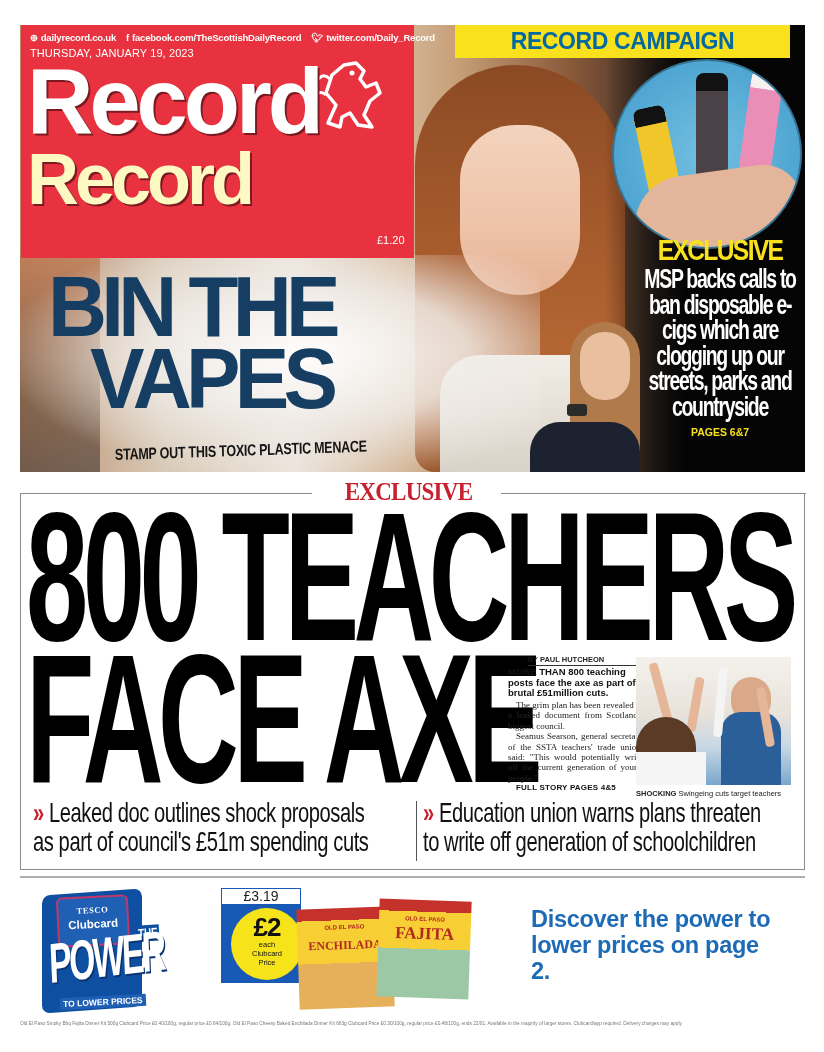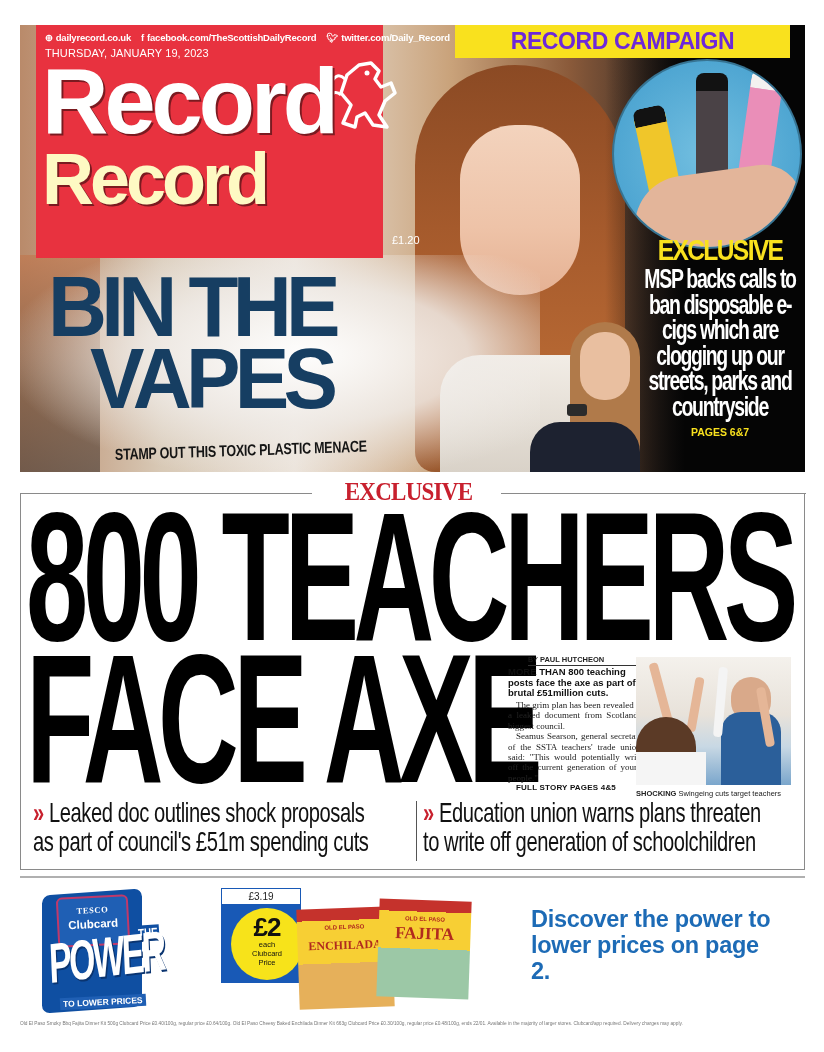--- a/index.html
+++ b/index.html
@@ -17,21 +17,21 @@
 
   
   #hero .hair { position: absolute; left: 395px; top: 40px; width: 210px; height: 407px; border-radius: 100px 110px 20px 20px;
     background: linear-gradient(180deg, #8b4a24, #a55a2c 40%, #b96a34 80%, #9a5a30); }
   #hero .face { position: absolute; left: 440px; top: 100px; width: 120px; height: 170px; border-radius: 55px 55px 60px 60px;
     background: linear-gradient(180deg, #f3d3bd, #eec3a8 60%, #e5b193); }
   #hero .sweater { position: absolute; left: 420px; top: 330px; width: 190px; height: 117px; border-radius: 40px 40px 0 0;
     background: linear-gradient(180deg, #f2ede6, #d9d2c8); }
 
   
-  #masthead { position: absolute; left: 16px; top: 0; width: 347px; height: 233px; background: #e8323f; color: #fff; }
+  #masthead { position: absolute; left: 1px; top: 0; width: 393px; height: 233px; background: #e8323f; color: #fff; }
   #masthead .social { position: absolute; left: 9px; top: 7px; font-size: 9.5px; font-weight: bold; letter-spacing: -0.2px; display: flex; gap: 10px; white-space: nowrap; }
   #masthead .social span.ic { font-weight: bold; margin-right: 3px; }
   #masthead .date { position: absolute; left: 9px; top: 22px; font-size: 11px; font-weight: normal; letter-spacing: 0.1px; }
   #masthead .title1 { position: absolute; left: 6px; top: 30px; font-size: 92px; font-weight: bold; letter-spacing: -4px; line-height: 92px;
     color: #fff; text-shadow: 2px 2px 0 #7a1a20; font-family: "Liberation Sans", sans-serif; }
   #masthead .title2 { position: absolute; left: 6px; top: 108px; font-size: 72px; font-weight: bold; letter-spacing: -4px; line-height: 92px;
     color: #fef9c3; text-shadow: 2px 2px 0 #7a1a20; }
   #masthead .tagline { position: absolute; left: 39px; top: 205px; font-size: 21px; font-weight: bold; letter-spacing: -0.4px; }
   #masthead .price { position: absolute; left: 356px; top: 209px; font-size: 11px; font-weight: normal; }
   #masthead .lion { position: absolute; left: 285px; top: 28px; width: 80px; height: 80px; }
@@ -39,21 +39,21 @@
   
   #vapes { position: absolute; left: 0; top: 245px; width: 420px; }
   #vapes .line { font-family: "Liberation Sans", sans-serif; font-weight: bold; color: #163e62; font-size: 86px; line-height: 72px;
     letter-spacing: -6px; transform: scaleX(0.95); transform-origin: left; }
   #vapes .l1 { margin-left: 28px; }
   #vapes .l2 { margin-left: 70px; }
   #vapes .sub { position: absolute; left: 95px; top: 176px; font-size: 16px; font-weight: bold; color: #151515;
     transform: scaleX(0.78) rotate(-1.5deg); transform-origin: left; letter-spacing: -0.3px; white-space: nowrap; }
 
   
-  #campaign { position: absolute; left: 435px; top: 0; width: 335px; height: 33px; background: #f9e11e; color: #6d28d9;
+  #campaign { position: absolute; left: 435px; top: 0; width: 335px; height: 33px; background: #f9e11e; color: #0369a1;
     font-size: 23px; font-weight: bold; text-align: center; line-height: 33px; letter-spacing: -0.4px; }
   #vape-circle { position: absolute; left: 592px; top: 34px; width: 190px; height: 190px; border-radius: 50%;
     background: radial-gradient(circle at 50% 50%, #73bfe0, #4fa6d2 70%, #3d95c4); overflow: hidden; border: 2px solid rgba(0,0,0,0.3); }
   #vape-circle .pen { position: absolute; border-radius: 8px 8px 4px 4px; }
   #vape-circle .p1 { left: 30px; top: 45px; width: 32px; height: 120px; background: #f0c62a; transform: rotate(-12deg); border-top: 18px solid #121212; }
   #vape-circle .p2 { left: 82px; top: 12px; width: 32px; height: 130px; background: #4a4246; border-top: 18px solid #121212; }
   #vape-circle .p3 { left: 128px; top: 10px; width: 32px; height: 150px; background: #ea8eb8; transform: rotate(8deg); border-top: 18px solid #f4f1f0; }
   #vape-circle .hand { position: absolute; left: 20px; top: 110px; width: 170px; height: 90px; border-radius: 50px 40px 10px 10px; background: #e3b59a; transform: rotate(-8deg); }
 
   #side-exclusive { position: absolute; left: 620px; top: 210px; width: 160px; text-align: center; }
@@ -115,21 +115,21 @@
   #ad .clubcard .c { font-size: 11.5px; font-weight: bold; margin-top: 3px; }
   #ad .the { position: absolute; left: 112px; top: 45px; font-size: 14px; font-weight: bold; color: #fff; background: #0f4fa2;
     transform: rotate(-4deg) scaleX(0.7); padding: 0 2px; }
   #ad .power { position: absolute; left: 28px; top: 56px; font-size: 56px; font-weight: bold; color: #fff; letter-spacing: -4px; line-height: 56px;
     transform: scaleX(0.6) rotate(-4deg); transform-origin: left top; text-shadow: 2px 2px 0 #0a3470; }
   #ad .tolower { position: absolute; left: 40px; top: 116px; font-size: 8.5px; font-weight: bold; color: #fff; background: #1f5fb4;
     padding: 1px 3px; transform: rotate(-3deg); white-space: nowrap; }
 
   #ad .pricebox { position: absolute; left: 201px; top: 8px; width: 80px; height: 95px; background: #1859b6; }
   #ad .was { position: absolute; left: 0; top: 0; width: 80px; height: 17px; background: #fff; border: 1px solid #1859b6; color: #222;
-    font-size: 10px; text-align: center; line-height: 15px; }
+    font-size: 14px; text-align: center; line-height: 15px; }
   #ad .roundel { position: absolute; left: 10px; top: 20px; width: 72px; height: 72px; border-radius: 50%; background: #f7e31a; color: #111; text-align: center; }
   #ad .roundel .big { font-size: 26px; font-weight: bold; line-height: 26px; margin-top: 6px; letter-spacing: -1px; }
   #ad .roundel .sm { font-size: 7.5px; line-height: 9px; }
   #ad .box1 { position: absolute; left: 278px; top: 28px; width: 95px; height: 100px; background: linear-gradient(180deg, #c5322c 0 12%, #f7cf34 12% 55%, #e6b05a 55%); transform: rotate(-2deg); }
   #ad .box2 { position: absolute; left: 358px; top: 20px; width: 92px; height: 98px; background: linear-gradient(180deg, #c5322c 0 12%, #f7cf34 12% 50%, #9cc8a6 50%); transform: rotate(2deg); }
   #ad .box-label { position: absolute; width: 100%; top: 30px; text-align: center; font-family: "Liberation Serif", serif; font-weight: bold; color: #b12a1e; font-size: 12px; }
   #ad .box2 .box-label { font-size: 17px; top: 24px; }
   #ad .brand { position: absolute; width: 100%; top: 16px; text-align: center; font-size: 6px; color: #b12a1e; font-weight: bold; }
   #ad .cta { position: absolute; left: 511px; top: 26px; width: 240px; font-size: 23.5px; line-height: 26px; color: #1d6bb6; font-weight: bold; letter-spacing: -0.3px; }
 

